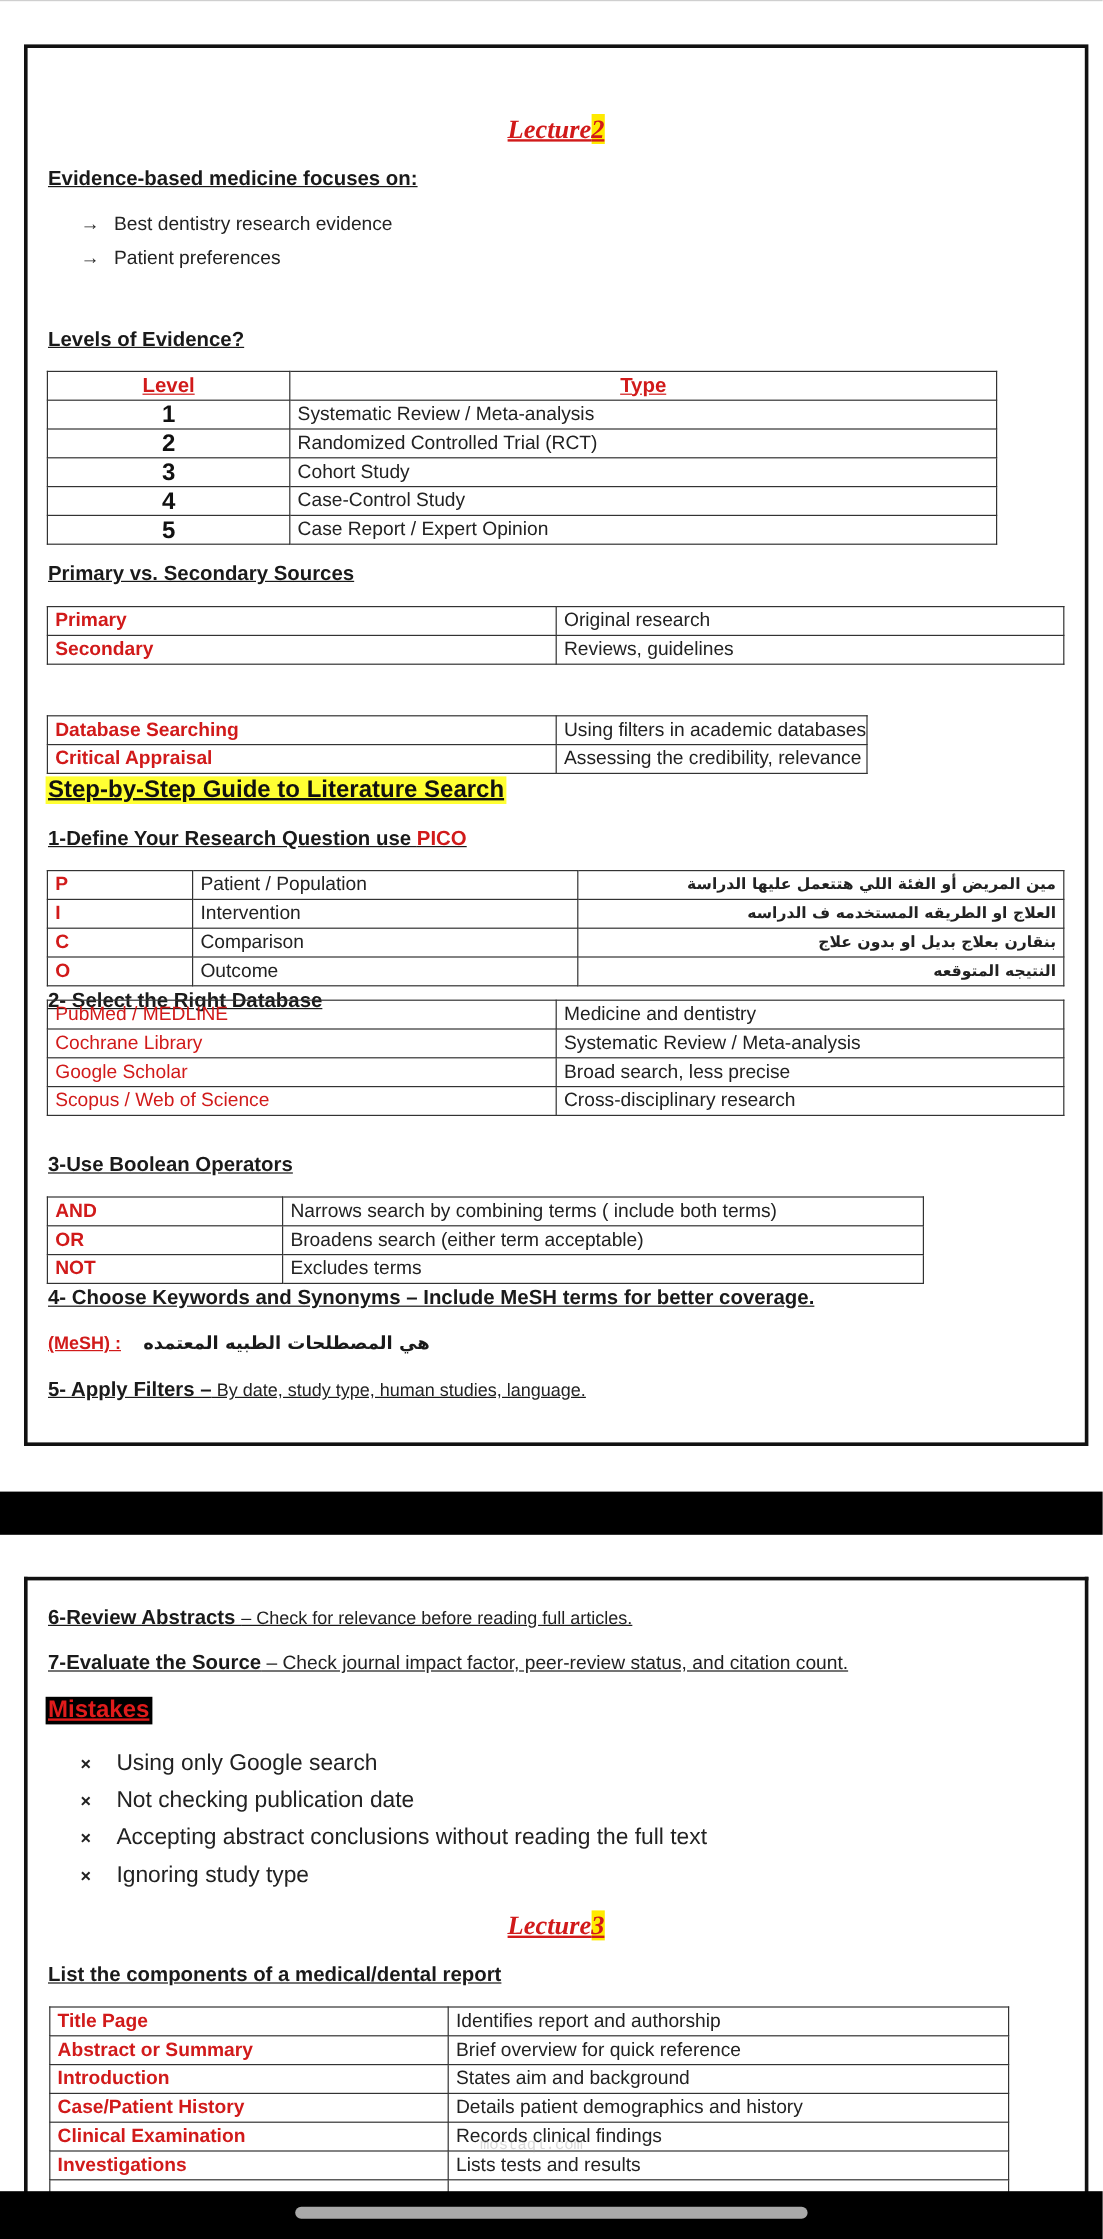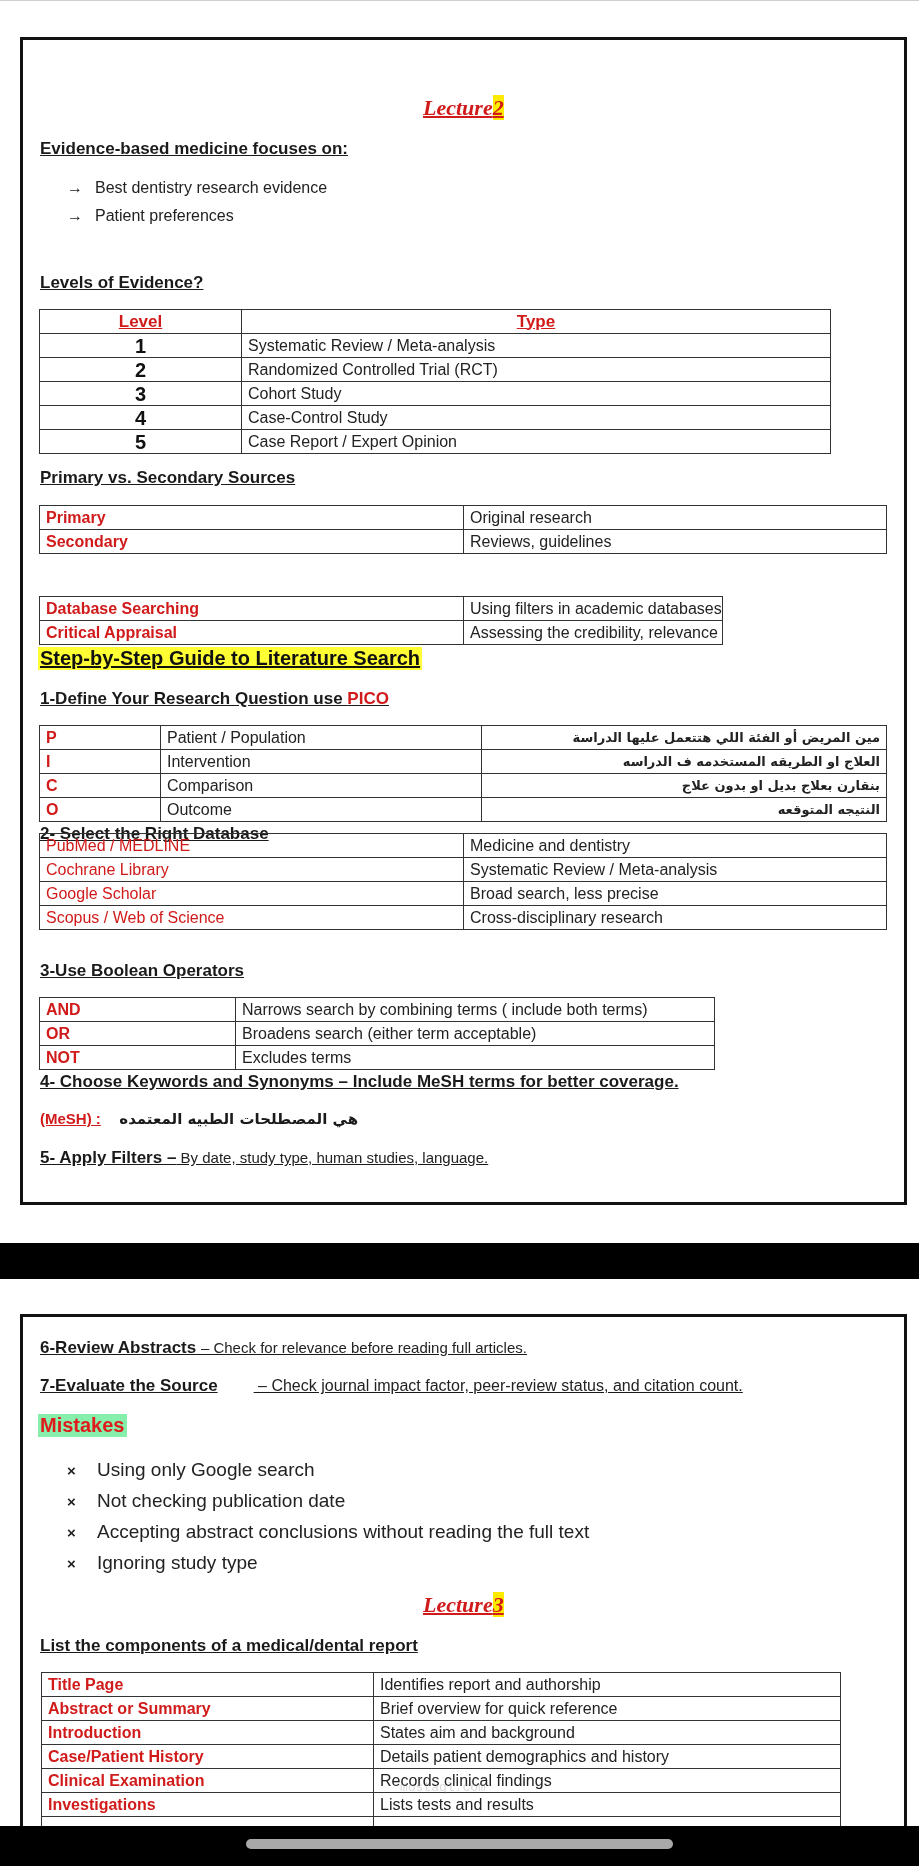--- a/index.html
+++ b/index.html
@@ -16,21 +16,21 @@
     .navbar { position: absolute; left: 0; top: 1826px; width: 919px; height: 40px; background: #000; }
     .home-indicator { position: absolute; left: 246px; top: 1839px; width: 427px; height: 10px; border-radius: 5px; background: #a9a9a9; }
 
     .abs { position: absolute; white-space: nowrap; }
 
     .lecture { font-family: "Liberation Serif", serif; font-style: italic; font-weight: bold; color: #d11a1a; font-size: 22px; text-decoration: underline; text-decoration-thickness: 2px; }
     .lecture .num { background: #ffea00; }
 
     .h-under { font-weight: bold; font-size: 17px; text-decoration: underline; color: #1a1a1a; }
     .h-big { font-weight: bold; font-size: 20px; text-decoration: underline; background: #ffff33; color: #111; padding: 0 2px; }
-    .h-mistakes { font-weight: bold; font-size: 20px; background: #86efac; color: #e01b1b; padding: 0 2px; }
+    .h-mistakes { font-weight: bold; font-size: 20px; text-decoration: underline; background: #000000; color: #e01b1b; padding: 0 2px; }
     .red { color: #d11a1a; }
     .plain { font-weight: normal; text-decoration: none; font-size: 15px; color: #222; }
 
     .bullets { list-style: none; }
     .bullets li { font-size: 16px; height: 28px; line-height: 28px; color: #222; }
     .bullets .glyph { display: inline-block; width: 28px; color: #222; }
     .x-list li { font-size: 19px; height: 31px; line-height: 31px; }
     .x-list .glyph { width: 30px; font-size: 15px; font-weight: bold; }
 
     table { position: absolute; border-collapse: collapse; table-layout: fixed; }
@@ -187,21 +187,21 @@
       </tr>
   <tr>
         <td class="lbl-n">Scopus / Web of Science</td>
         <td>Cross-disciplinary research</td>
       </tr>
 </tbody>
   </table>
 
 <div class="abs h-under" style="left:40px; top:961px;">3-Use Boolean Operators</div>
 
-<table style="left:39px; top:997px; width:676px;">
+<table style="left:39px; top:997px; width:731px;">
   <colgroup>
       <col style="width:196px">
       <col>
     </colgroup>
   <tbody>
       <tr>
         <td class="lbl">AND</td>
         <td>Narrows search by combining terms ( include both terms)</td>
       </tr>
   <tr>
@@ -223,21 +223,21 @@
 </div>
 
 <div class="abs h-under" style="left:40px; top:1148px;"><span>5- Apply Filters –</span><span class="plain"> By date, study type, human studies, language.</span></div>
 
 <div class="band"></div>
 
 <div class="page page2"></div>
 
 <div class="abs h-under" style="left:40px; top:1338px;"><span>6-Review Abstracts </span><span class="plain">– Check for relevance before reading full articles.</span></div>
 
-<div class="abs h-under" style="left:40px; top:1376px;"><span>7-Evaluate the Source</span><span class="plain" style="font-size:16px;margin-left:36px;"> – Check journal impact factor, peer-review status, and citation count.</span></div>
+<div class="abs h-under" style="left:40px; top:1376px;"><span>7-Evaluate the Source</span><span class="plain" style="font-size:16px;"> – Check journal impact factor, peer-review status, and citation count.</span></div>
 
 <div class="abs h-mistakes" style="left:38px; top:1414px;">Mistakes</div>
 
 <ul class="abs bullets x-list" style="left:67px; top:1454px;">
   <li><span class="glyph">×</span><span>Using only Google search</span></li>
   <li><span class="glyph">×</span><span>Not checking publication date</span></li>
   <li><span class="glyph">×</span><span>Accepting abstract conclusions without reading the full text</span></li>
   <li><span class="glyph">×</span><span>Ignoring study type</span></li>
 </ul>
 

